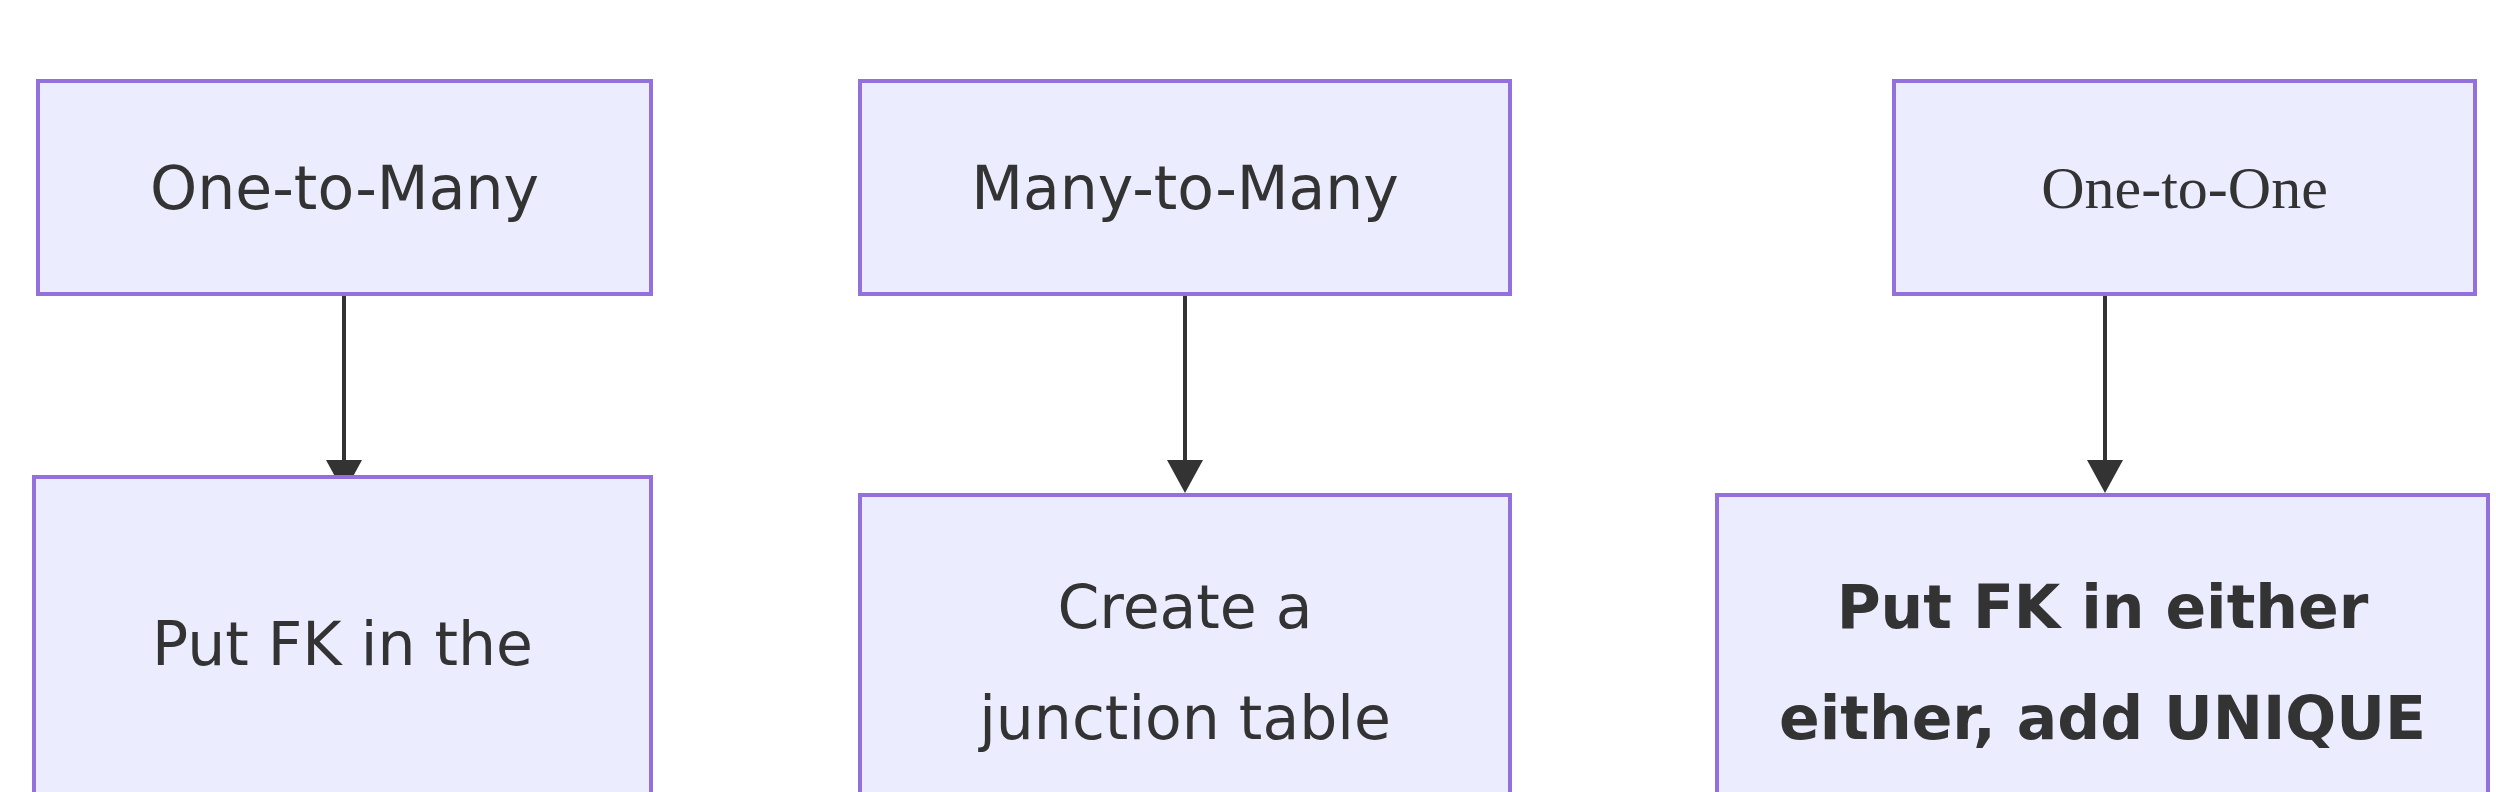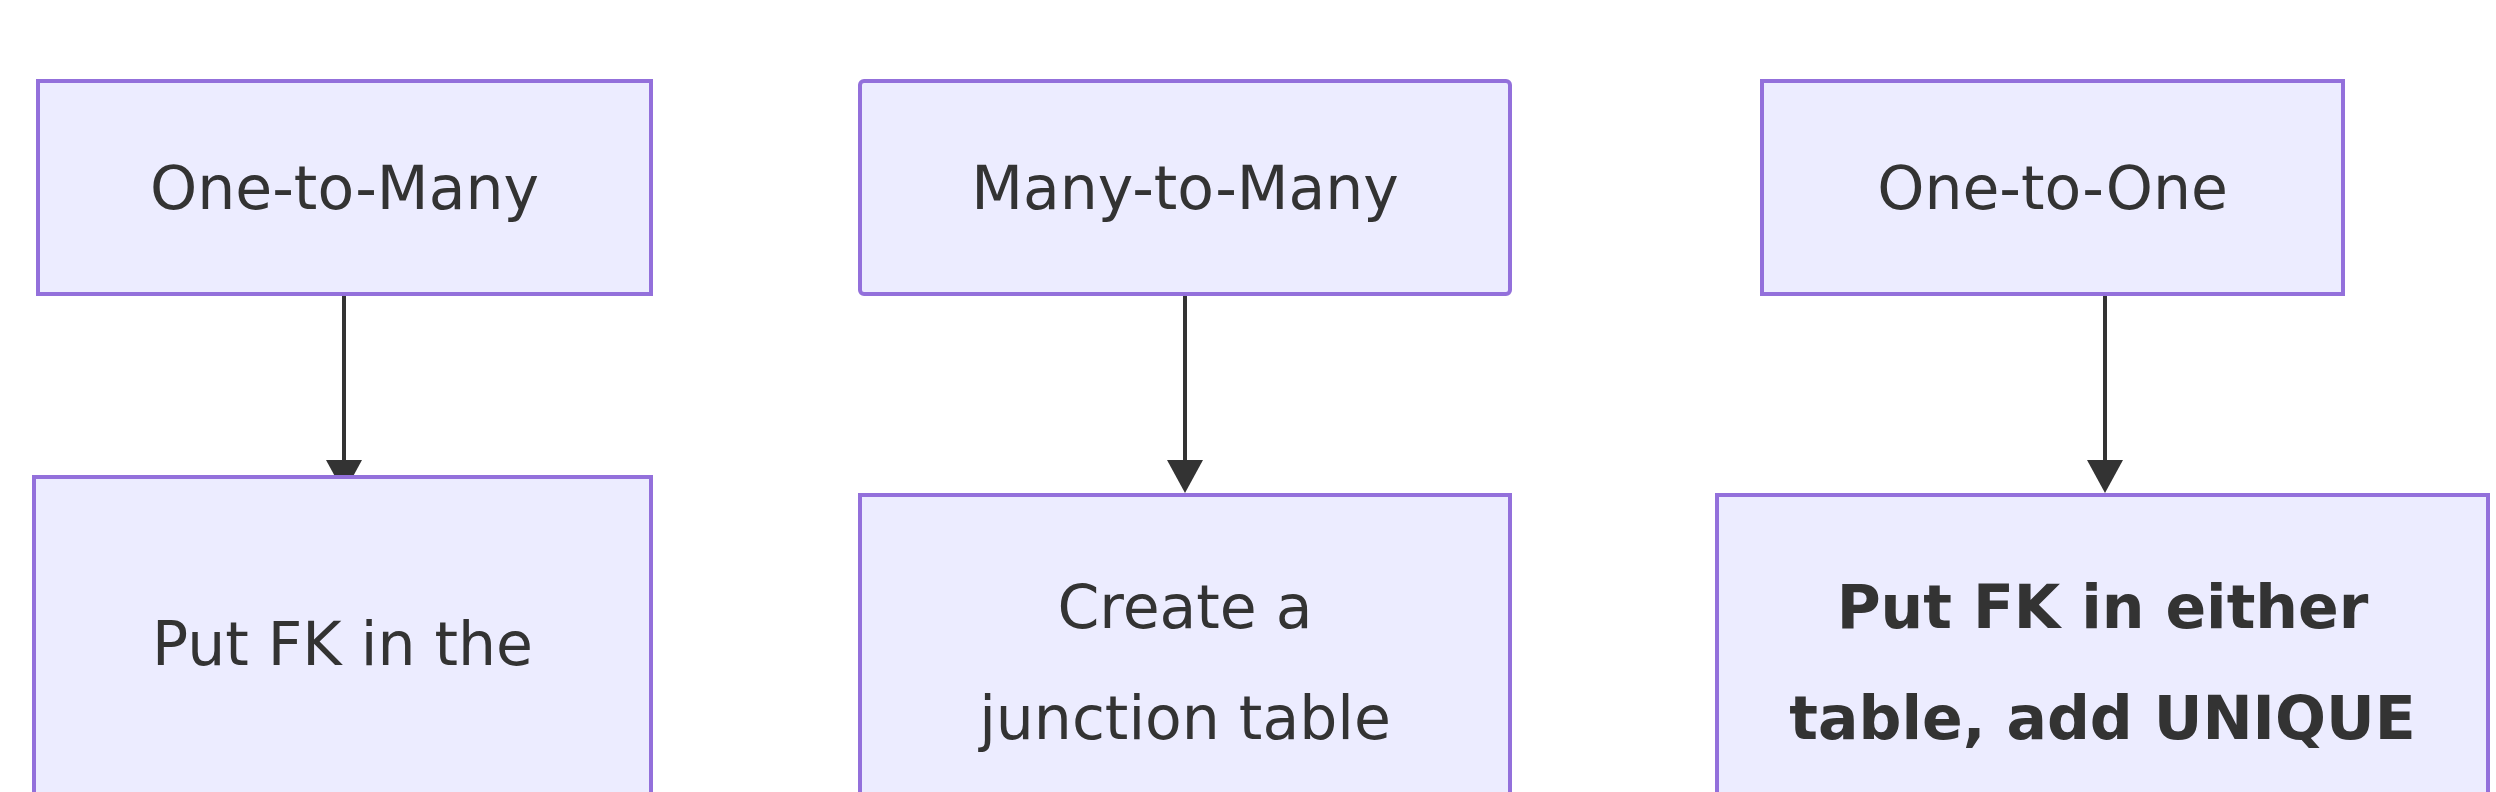--- a/index.html
+++ b/index.html
@@ -39,24 +39,24 @@
     display: block;
     line-height: 111px;
   }
   .top-label {
     line-height: 74px;
   }
   
   .n1t { left: 36px;   top: 31px;  width: 617px; height: 217px; }
   .n1b { left: 32px;   top: 427px; width: 621px; height: 339px; }
   
-  .n2t { left: 858px;  top: 31px;  width: 654px; height: 217px; border-radius: 6px; }
+  .n2t { left: 858px;  top: 31px;  width: 654px; height: 217px; }
   .n2b { left: 858px;  top: 445px; width: 654px; height: 339px; }
   
-  .n3t { left: 1760px; top: 31px;  width: 585px; height: 217px; }
+  .n3t { left: 1892px; top: 31px;  width: 585px; height: 217px; font-family: Liberation Serif, serif; }
   .n3b { left: 1715px; top: 445px; width: 775px; height: 339px; font-weight: bold; }
 
   svg.arrow {
     position: absolute;
     top: 248px;
     width: 40px;
     height: 197px;
     display: block;
   }
   .a1 { left: 324px; }
@@ -98,17 +98,17 @@
   <div class="node n3t">
     <span class="label top-label">One-to-One</span>
   </div>
   <svg class="arrow a3" viewBox="0 0 40 197">
     <line x1="20" y1="0" x2="20" y2="168" stroke-width="4" stroke="#333333"></line>
     <polygon points="2,164 38,164 20,197" fill="#333333"></polygon>
   </svg>
   <div class="node n3b">
     <span class="label">
       <span class="line">Put FK in either</span>
-      <span class="line">table, add UNIQUE</span>
+      <span class="line">either, add UNIQUE</span>
     </span>
   </div>
 
 </div>
 
 </body></html>

